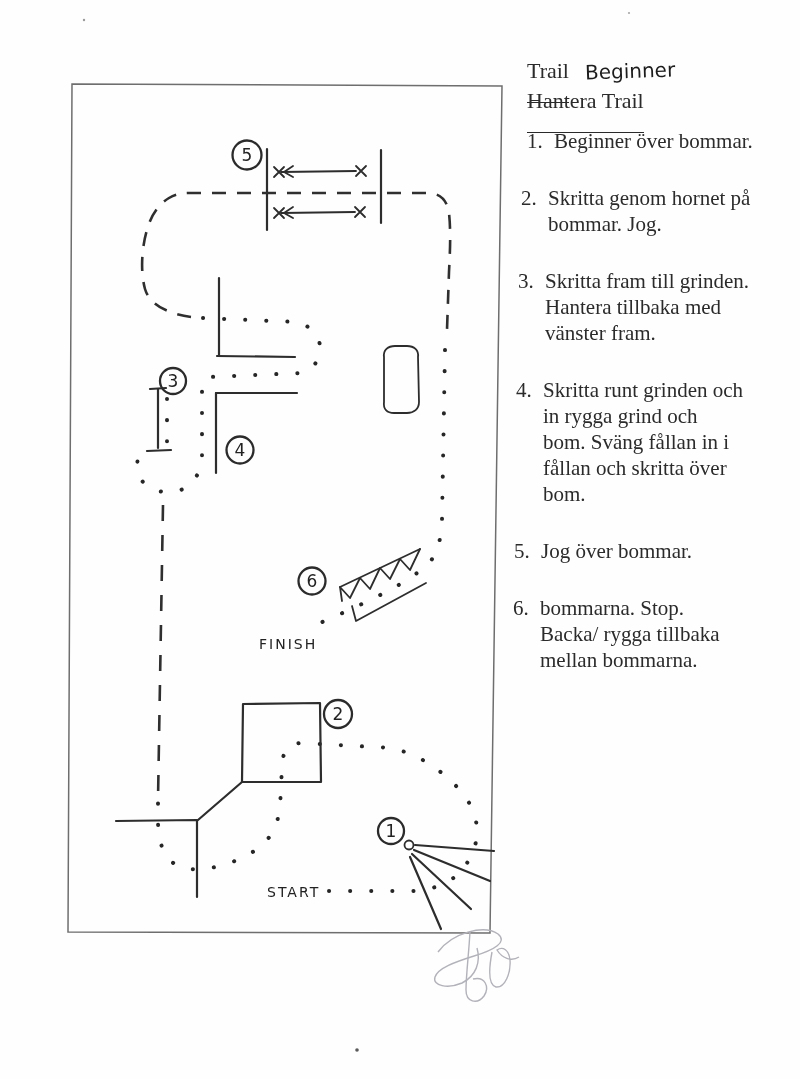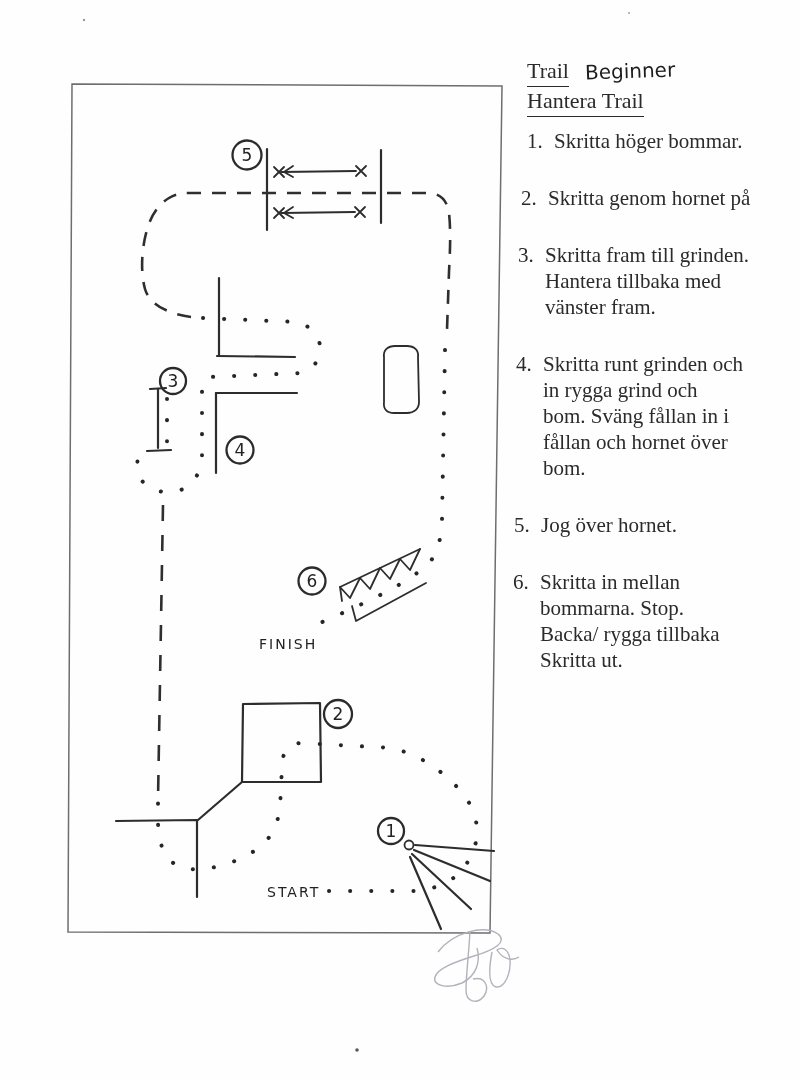--- a/index.html
+++ b/index.html
@@ -19,21 +19,21 @@
   .sig{stroke:#b2b2ba;fill:none;stroke-width:1.4;}
   .marker-circle{fill:none;stroke:#2b2b2b;stroke-width:2.3;}
   .marker-digit{font-family:"DejaVu Sans", sans-serif;font-size:17px;fill:#222;text-anchor:middle;}
   .hand-label{font-family:"DejaVu Sans", sans-serif;font-size:14px;letter-spacing:2px;fill:#222;}
 
   .text-col{
     position:absolute;left:516px;top:56px;width:282px;
     font-size:21px;line-height:26px;white-space:nowrap;
   }
   .hdr{margin-left:11px;line-height:30px;}
-  .hdr .u{border-bottom:1.6px solid #2a2a2a;padding-bottom:3px;font-size:22px;}
+  .hdr .u{border-bottom:1.6px solid #2a2a2a;padding-bottom:19px;font-size:22px;}
   .hdr .handwritten{
     font-family:"DejaVu Sans", sans-serif;font-size:20px;margin-left:16px;
     display:inline-block;transform:rotate(-2deg);color:#1d1d1d;
   }
   .list{margin-top:12px;}
   .item{position:relative;padding-left:27px;margin-bottom:31px;}
   .item .num{position:absolute;left:0;top:0;}
   .o1{margin-left:11px;} .o2{margin-left:5px;} .o3{margin-left:2px;}
   .o4{margin-left:0;} .o5{margin-left:-2px;} .o6{margin-left:-3px;}
 </style>
@@ -148,56 +148,56 @@
 
 <div class="text-col">
   <div class="hdr">
     <div><span class="u">Trail</span><span class="handwritten">Beginner</span></div>
     <div><span class="u">Hantera Trail</span></div>
   </div>
   <div class="list">
       <div class="item o1">
         <span class="num">1.</span>
         <div>
-          <div>Skritta höger bommar.</div>
+          <div>Beginner över bommar.</div>
         </div>
       </div>
       <div class="item o2">
         <span class="num">2.</span>
         <div>
           <div>Skritta genom hornet på</div>
+          <div>bommar. Jog.</div>
         </div>
       </div>
       <div class="item o3">
         <span class="num">3.</span>
         <div>
           <div>Skritta fram till grinden.</div>
           <div>Hantera tillbaka med</div>
           <div>vänster fram.</div>
         </div>
       </div>
       <div class="item o4">
         <span class="num">4.</span>
         <div>
           <div>Skritta runt grinden och</div>
           <div>in rygga grind och</div>
           <div>bom. Sväng fållan in i</div>
-          <div>fållan och hornet över</div>
+          <div>fållan och skritta över</div>
           <div>bom.</div>
         </div>
       </div>
       <div class="item o5">
         <span class="num">5.</span>
         <div>
-          <div>Jog över hornet.</div>
+          <div>Jog över bommar.</div>
         </div>
       </div>
       <div class="item o6">
         <span class="num">6.</span>
         <div>
-          <div>Skritta in mellan</div>
           <div>bommarna. Stop.</div>
           <div>Backa/ rygga tillbaka</div>
-          <div>Skritta ut.</div>
+          <div>mellan bommarna.</div>
         </div>
       </div>
     </div>
 </div>
 
 </body></html>

